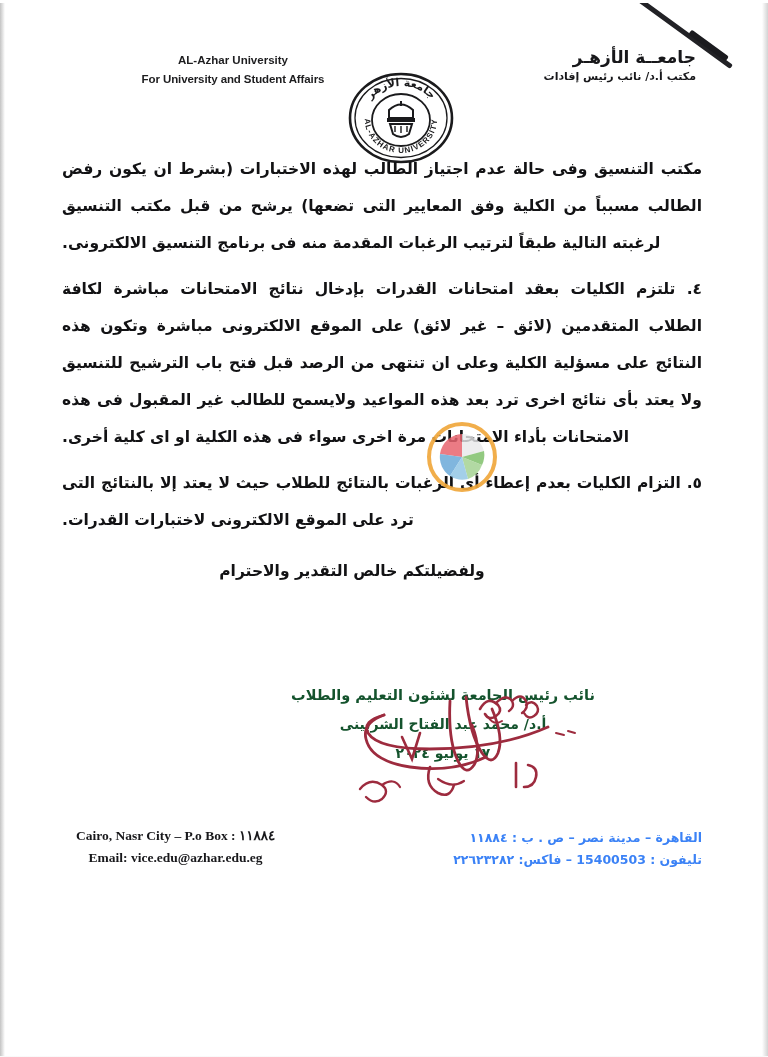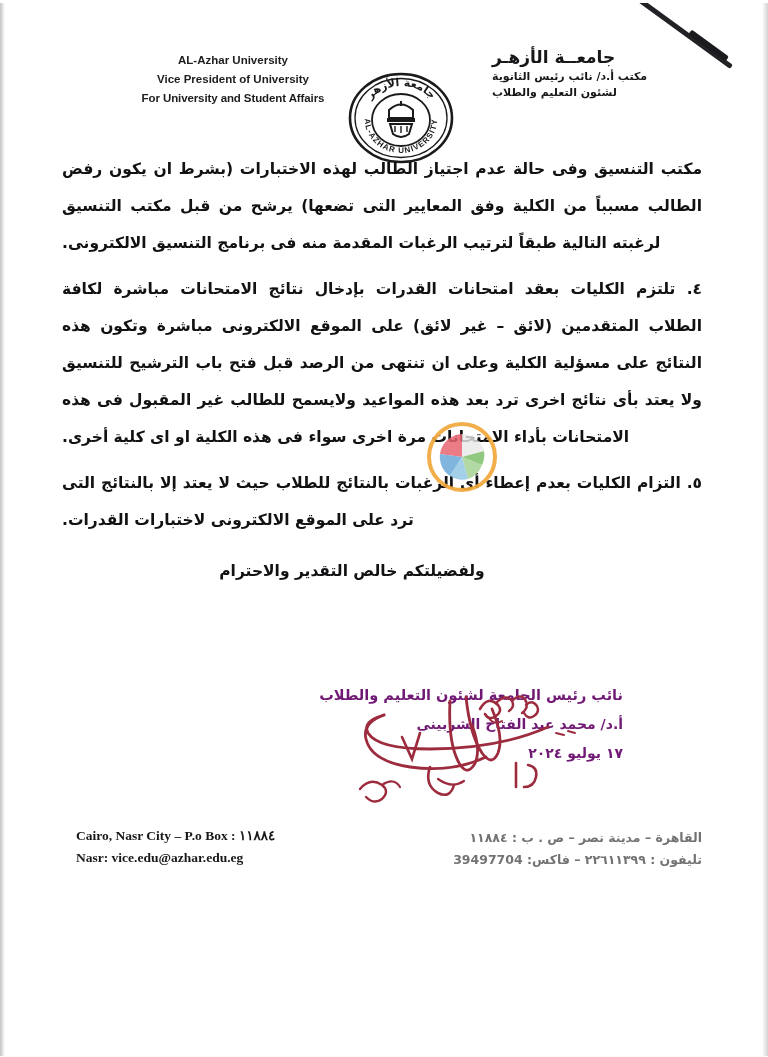--- a/index.html
+++ b/index.html
@@ -76,23 +76,23 @@
     font-weight: bold;
     font-size: 11.5px;
     line-height: 19px;
     color: #1d1d1f;
   }
   .header-en div { white-space: nowrap; }
   .header-en .l3 { letter-spacing: -0.1px; }
 
   .header-ar {
     position: absolute;
-    right: 56px; top: 2px;
+    right: 72px; top: 2px;
     width: 220px;
-    text-align: left;
+    text-align: right;
     color: #17171a;
   }
   .header-ar .ar-main {
     font-size: 17px;
     font-weight: bold;
     letter-spacing: 1.5px;
     line-height: 24px;
   }
   .header-ar .ar-sub {
     font-size: 11px;
@@ -140,78 +140,77 @@
     width: 74px; height: 74px;
     z-index: 5;
     pointer-events: none;
   }
 
   
   .sig-block {
     position: absolute;
     right: 145px; top: 678px;
     width: 360px;
-    text-align: right;
+    text-align: center;
     direction: rtl;
-    color: #701a75;
+    color: #14532d;
     font-size: 14.5px;
     font-weight: bold;
     line-height: 29px;
   }
   .sig-name { font-size: 14px; }
   .sig-date { font-size: 14px; }
 
   .signature {
     position: absolute;
     left: 330px; top: 672px;
     width: 260px; height: 145px;
     z-index: 6;
   }
 
   
   .footer-en {
     position: absolute;
     left: 76px; top: 822px;
     direction: ltr;
-    text-align: left;
+    text-align: center;
     font-family: "Liberation Serif", serif;
     font-weight: bold;
     font-size: 13.5px;
     line-height: 22px;
     color: #18181b;
     white-space: nowrap;
   }
   .footer-ar {
     position: absolute;
     right: 66px; top: 824px;
     direction: rtl;
     text-align: right;
     font-size: 12.5px;
     font-weight: bold;
     line-height: 22px;
-    color: #737373;
+    color: #3b82f6;
     white-space: nowrap;
   }
 </style>
 </head>
 <body>
 
 <div id="page">
 
   <div class="scan-edge-left"></div>
   <div class="scan-edge-right"></div>
   <div class="scan-edge-bottom"></div>
   <div class="scan-artifact"></div>
   <div class="scan-artifact2"></div>
 
   <div class="header">
 
     <div class="header-en">
       <div>AL-Azhar University</div>
-      <div>Vice President of University</div>
       <div class="l3">For University and Student Affairs</div>
     </div>
 
     <div class="seal">
       <svg width="108" height="96" viewBox="0 0 108 96">
         <ellipse cx="54" cy="48" rx="51" ry="44" fill="none" stroke="#1a1a1c" stroke-width="2.6"></ellipse>
         <ellipse cx="54" cy="48" rx="46" ry="39.5" fill="none" stroke="#1a1a1c" stroke-width="1.3"></ellipse>
         <ellipse cx="54" cy="50" rx="29" ry="26" fill="none" stroke="#1a1a1c" stroke-width="1.8"></ellipse>
 
         <path d="M54 31 L54 36" stroke="#1a1a1c" stroke-width="2"></path>
@@ -227,22 +226,21 @@
 
         <path id="sealBot" d="M18 50 A36 33 0 0 0 90 50" fill="none"></path>
         <text font-family="Liberation Sans, sans-serif" font-size="8" font-weight="bold" fill="#1a1a1c" letter-spacing="1">
           <textPath href="#sealBot" startOffset="50%" text-anchor="middle">AL-AZHAR UNIVERSITY</textPath>
         </text>
       </svg>
     </div>
 
     <div class="header-ar">
       <div class="ar-main">جامعــة الأزهـر</div>
-      <div class="ar-sub">مكتب أ.د/ نائب رئيس الثانوية</div>
-      <div class="ar-sub">لشئون التعليم والطلاب</div>
+      <div class="ar-sub">مكتب أ.د/ نائب رئيس إفادات</div>
     </div>
   </div>
 
   <div class="body-text">
 
     <p class="para first">مكتب التنسيق وفى حالة عدم اجتياز الطالب لهذه الاختبارات (بشرط ان يكون رفض الطالب مسبباً من الكلية وفق المعايير التى تضعها) يرشح من قبل مكتب التنسيق لرغبته التالية طبقاً لترتيب الرغبات المقدمة منه فى برنامج التنسيق الالكترونى.</p>
 
 
     <p class="para"><span>٤.</span> <span>تلتزم الكليات بعقد امتحانات القدرات بإدخال نتائج الامتحانات مباشرة لكافة الطلاب المتقدمين (لائق – غير لائق) على الموقع الالكترونى مباشرة وتكون هذه النتائج على مسؤلية الكلية وعلى ان تنتهى من الرصد قبل فتح باب الترشيح للتنسيق ولا يعتد بأى نتائج اخرى ترد بعد هذه المواعيد ولايسمح للطالب غير المقبول فى هذه الامتحانات بأداء الامتحانات مرة اخرى سواء فى هذه الكلية او اى كلية أخرى.</span></p>
 
@@ -296,21 +294,21 @@
         <path d="M30 114 q10 -12 22 -4 q8 6 0 14 q-8 6 -16 -2" stroke-width="2.4"></path>
         <path d="M52 110 q12 -8 18 2" stroke-width="2.2"></path>
 
         <path d="M226 58 l8 2 M238 56 l7 2" stroke-width="2"></path>
       </g>
     </svg>
   </div>
 
   <div class="footer-en">
     <div>Cairo, Nasr City – P.o Box : ١١٨٨٤</div>
-    <div>Nasr: vice.edu@azhar.edu.eg</div>
+    <div>Email: vice.edu@azhar.edu.eg</div>
   </div>
 
   <div class="footer-ar">
     <div>القاهرة – مدينة نصر – ص . ب : ١١٨٨٤</div>
-    <div>تليفون : ٢٢٦١١٣٩٩ – فاكس: 39497704</div>
+    <div>تليفون : 15400503 – فاكس: ٢٢٦٢٣٢٨٢</div>
   </div>
 
 </div>
 
 </body></html>

